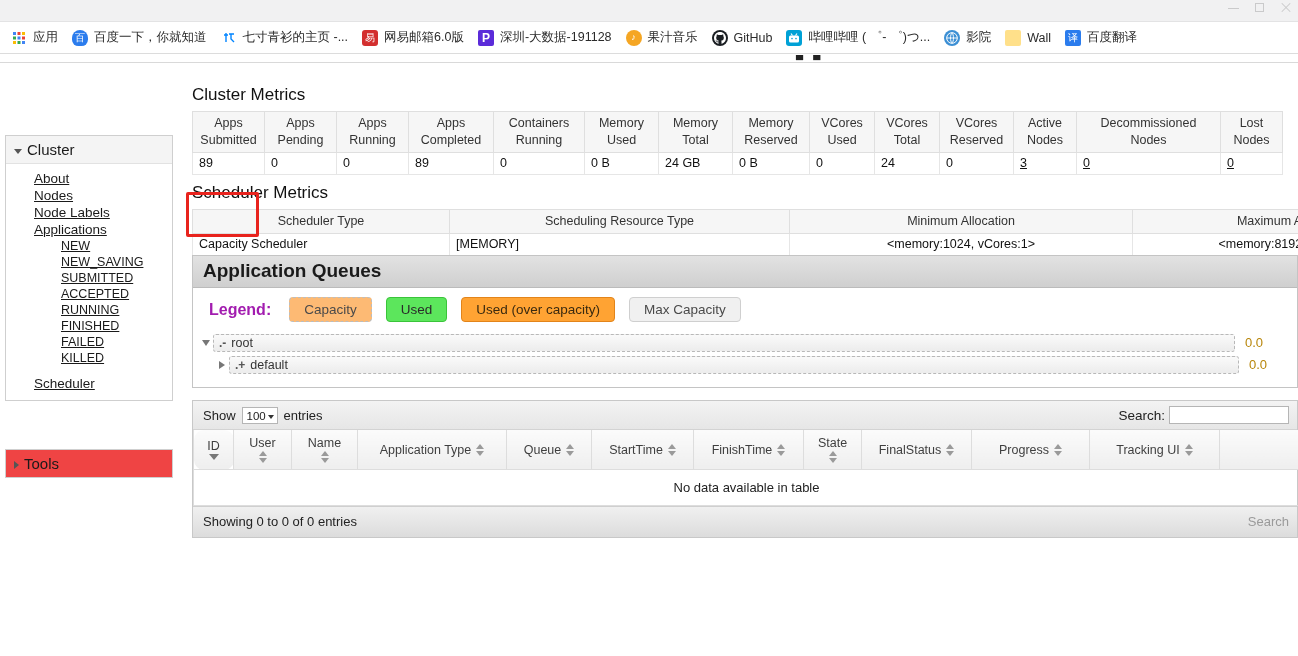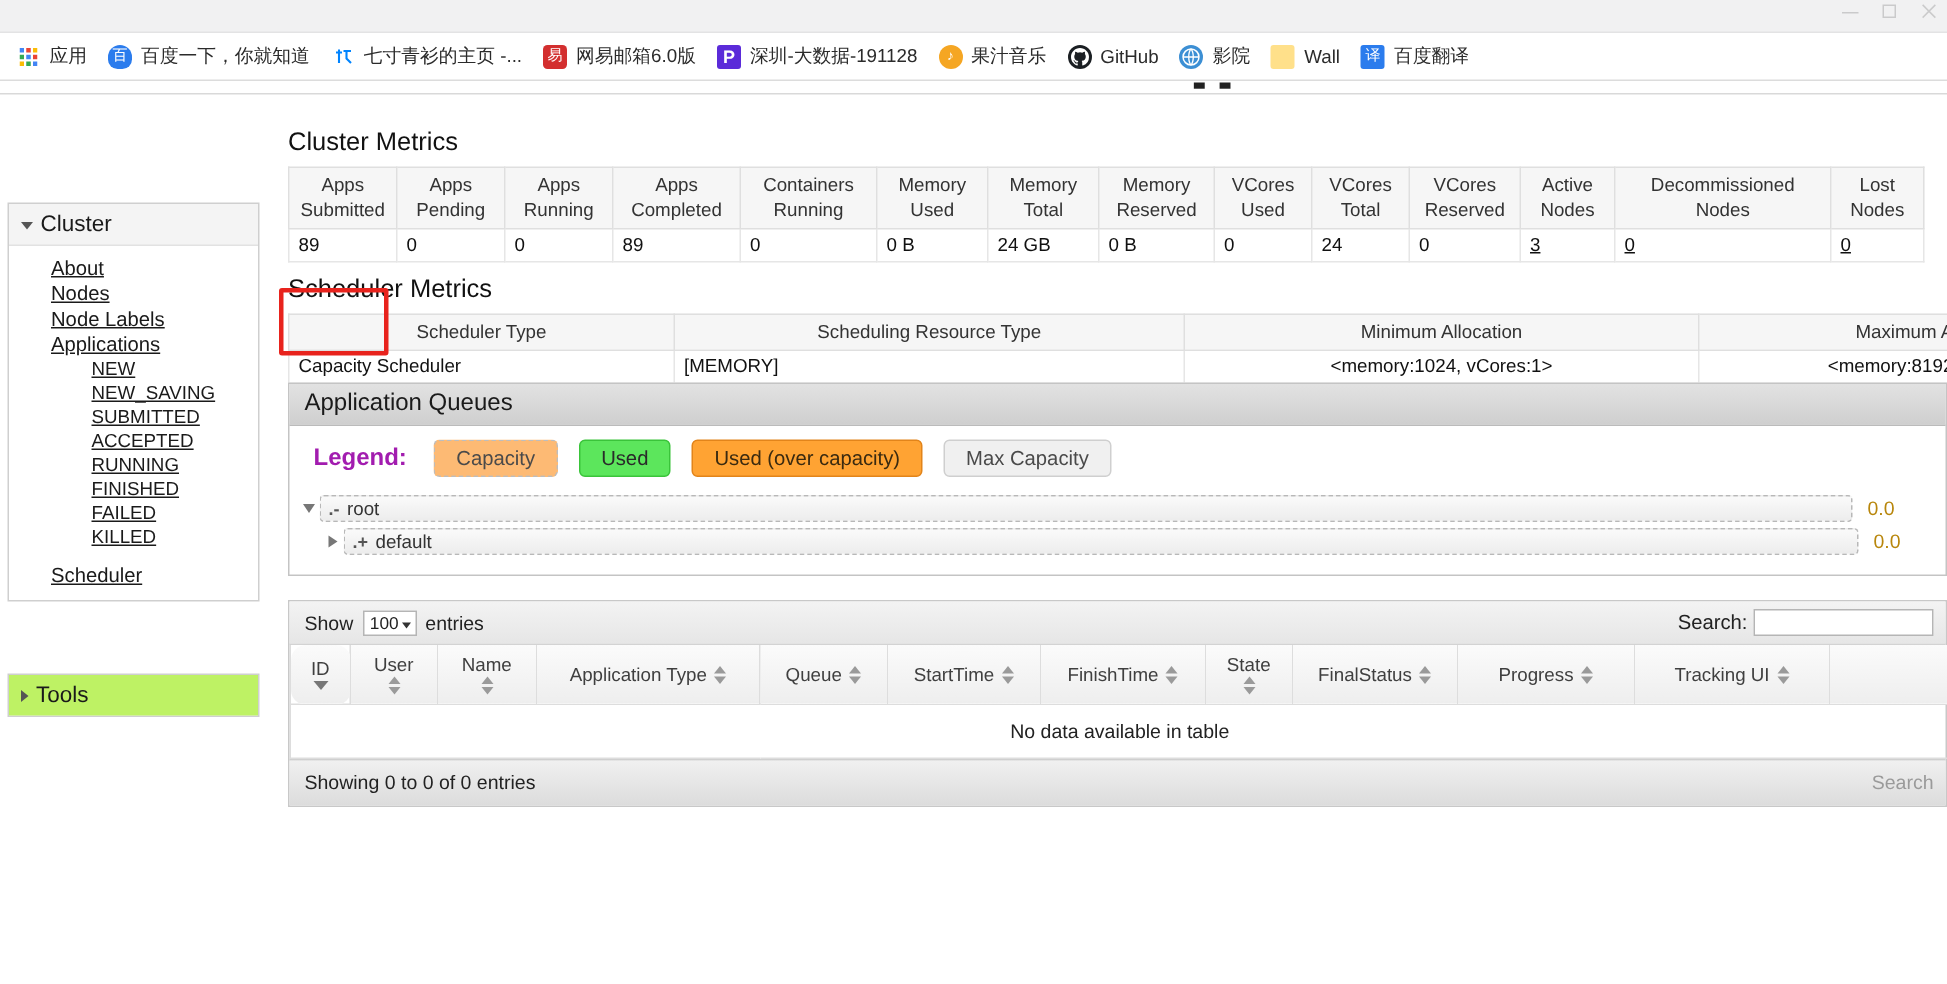--- a/index.html
+++ b/index.html
@@ -113,21 +113,21 @@
     margin-top: 48px;
   }
   .nav-head {
     font-size: 15px;
     padding: 5px 6px 5px 8px;
     background: #f4f4f4;
     border-bottom: 1px solid #e2e2e2;
     color: #1a1a1a;
     cursor: pointer;
   }
-  .nav-head.plain { border-bottom: none; background: #bef264; }
+  .nav-head.plain { border-bottom: none; background: #ef4444; }
   .tri {
     display: inline-block;
     width: 0; height: 0;
     margin-right: 5px;
     vertical-align: middle;
   }
   .tri-down { border-left: 4px solid transparent; border-right: 4px solid transparent; border-top: 5px solid #555; }
   .tri-right { border-top: 4px solid transparent; border-bottom: 4px solid transparent; border-left: 5px solid #555; }
   .nav-body { padding: 6px 0 8px 0; }
   .nav-link {
@@ -201,22 +201,22 @@
   }
 
   
   #queues-panel {
     position: absolute; top: 200px; left: 192px;
     width: 1106px;
     border: 1px solid #c4c4c4;
     background: #fff;
   }
   .panel-title {
-    font-size: 16px;
-    font-weight: normal;
+    font-size: 19px;
+    font-weight: bold;
     color: #1a1a1a;
     padding: 4px 10px 5px 10px;
     background: linear-gradient(#e2e2e2, #cfcfcf);
     border-bottom: 1px solid #bbb;
   }
   .legend-row {
     display: flex; align-items: center;
     gap: 14px;
     padding: 9px 12px 9px 16px;
   }
@@ -426,20 +426,31 @@
 
   <div class="bm">
     <span class="bm-ico ico-github">
       <svg width="12" height="12" viewBox="0 0 16 16" fill="#fff">
           <path d="M8 0C3.58 0 0 3.58 0 8c0 3.54 2.29 6.53 5.47 7.59.4.07.55-.17.55-.38 0-.19-.01-.82-.01-1.49-2.01.37-2.53-.49-2.69-.94-.09-.23-.48-.94-.82-1.13-.28-.15-.68-.52-.01-.53.63-.01 1.08.58 1.23.82.72 1.21 1.87.87 2.33.66.07-.52.28-.87.51-1.07-1.78-.2-3.64-.89-3.64-3.95 0-.87.31-1.59.82-2.15-.08-.2-.36-1.02.08-2.12 0 0 .67-.21 2.2.82a7.4 7.4 0 014 0c1.53-1.04 2.2-.82 2.2-.82.44 1.1.16 1.92.08 2.12.51.56.82 1.27.82 2.15 0 3.07-1.87 3.75-3.65 3.95.29.25.54.73.54 1.48 0 1.07-.01 1.93-.01 2.2 0 .21.15.46.55.38A8.01 8.01 0 0016 8c0-4.42-3.58-8-8-8z"></path>
         </svg>
     </span>
     <span>GitHub</span>
   </div>
 
+  <div class="bm">
+    <span class="bm-ico ico-bili">
+      <svg width="12" height="10" viewBox="0 0 12 10">
+          <rect x="1" y="2.5" width="10" height="7" rx="1.5" fill="#fff"></rect>
+          <path d="M3 0.5 L4.5 2.5 M9 0.5 L7.5 2.5" stroke="#fff" stroke-width="1.1"></path>
+          <circle cx="4" cy="5.6" r="0.8" fill="#00a1d6"></circle>
+          <circle cx="8" cy="5.6" r="0.8" fill="#00a1d6"></circle>
+        </svg>
+    </span>
+    <span>哔哩哔哩 ( ゜- ゜)つ...</span>
+  </div>
 
   <div class="bm">
     <span class="bm-ico ico-globe">
       <svg width="12" height="12" viewBox="0 0 12 12">
           <circle cx="6" cy="6" r="5.3" fill="none" stroke="#fff" stroke-width="1"></circle>
           <path d="M0.7 6h10.6M6 0.7c2 2.2 2 8.4 0 10.6M6 0.7c-2 2.2-2 8.4 0 10.6" stroke="#fff" stroke-width="0.9" fill="none"></path>
         </svg>
     </span>
     <span>影院</span>
   </div>

